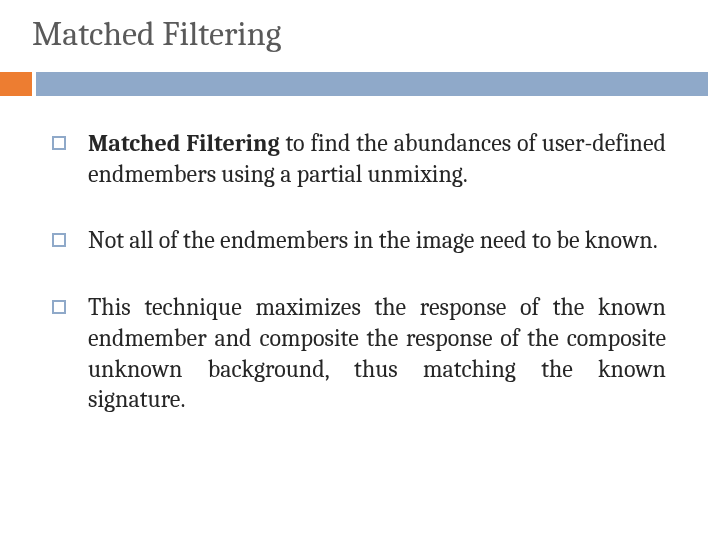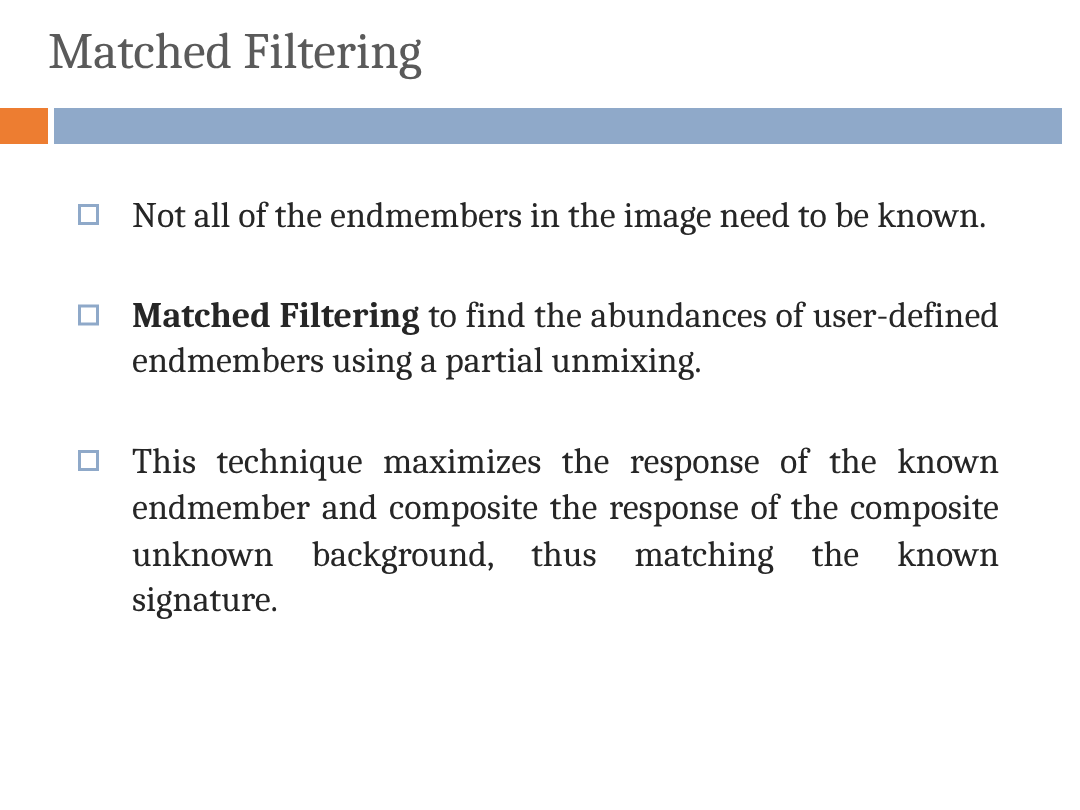--- a/index.html
+++ b/index.html
@@ -91,28 +91,28 @@
   <div class="bar-row">
     <div class="bar-accent"></div>
     <div class="bar-main"></div>
   </div>
 
   <div class="content">
 
     <div class="item">
       <div class="bullet"></div>
       <div class="text">
-        <span class="bold"></span><span>Not all of the endmembers in the image need to be known.</span>
+        <span class="bold">Matched Filtering</span><span> to find the abundances of user-defined endmembers using a partial unmixing.</span>
       </div>
     </div>
 
     <div class="item">
       <div class="bullet"></div>
       <div class="text">
-        <span class="bold">Matched Filtering</span><span> to find the abundances of user-defined endmembers using a partial unmixing.</span>
+        <span class="bold"></span><span>Not all of the endmembers in the image need to be known.</span>
       </div>
     </div>
 
     <div class="item">
       <div class="bullet"></div>
       <div class="text">
         <span class="bold"></span><span>This technique maximizes the response of the known endmember and composite the response of the composite unknown background, thus matching the known signature.</span>
       </div>
     </div>
 

